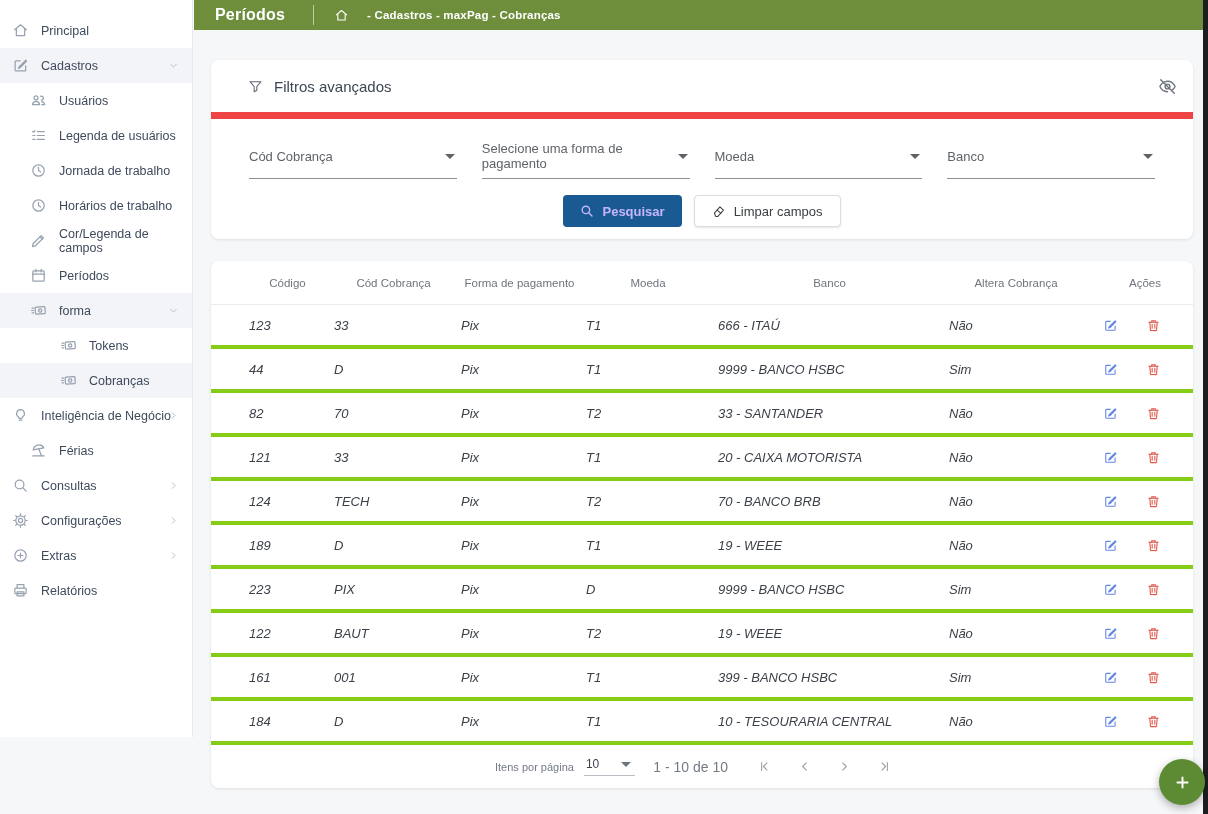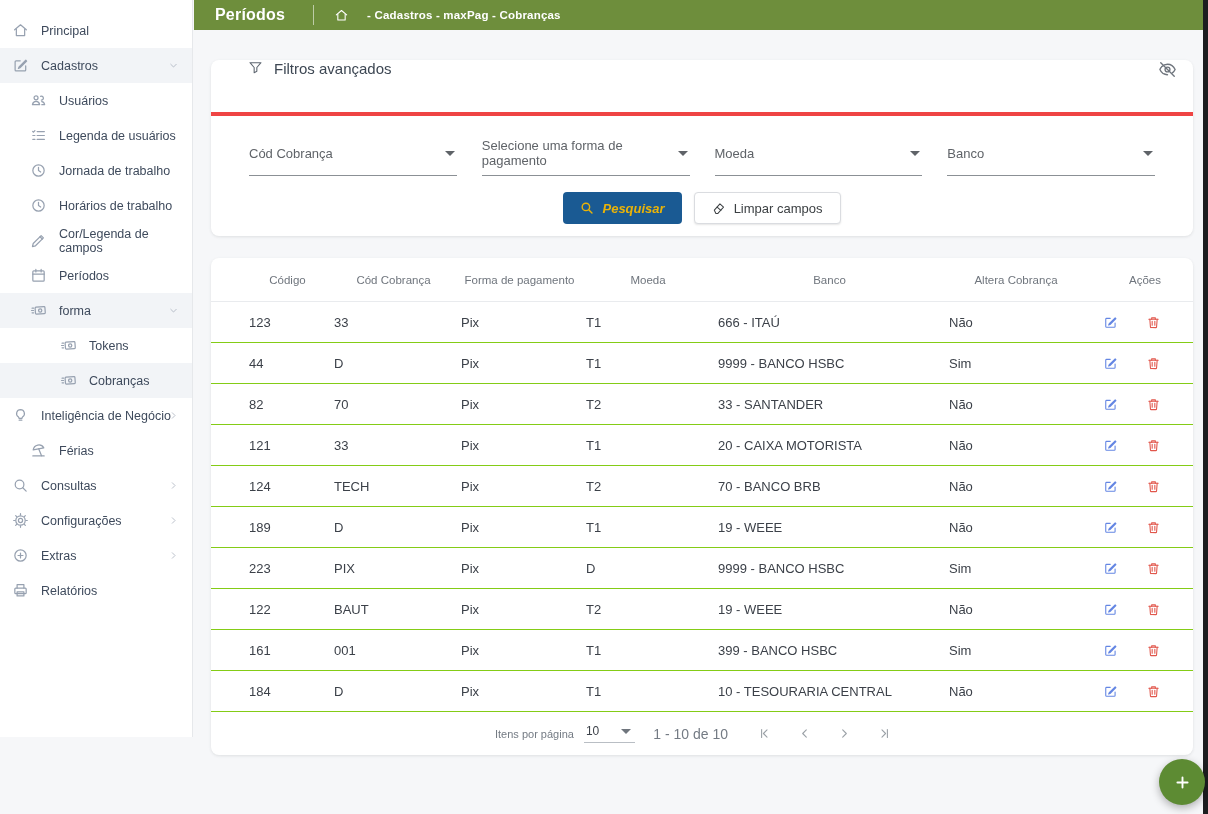--- a/index.html
+++ b/index.html
@@ -33,46 +33,46 @@
   .sb-item .ico{width:17px;height:17px;color:#97a1b0;margin-right:12px;flex:none;}
   .sb-item .ico svg{width:100%;height:100%;display:block;}
   .lvl1{padding-left:12px;}
   .lvl2{padding-left:30px;}
   .lvl3{padding-left:60px;}
   .hl{background:#f2f4f7;}
   .chev{position:absolute;right:13px;width:11px;height:11px;color:#a9b1bd;}
   .chev svg{width:100%;height:100%;display:block;}
   
   .filter-card{margin-top:30px;}
-  .filter-head{height:52px;display:flex;align-items:flex-start;border-bottom:4px solid #ef4444;padding:0 16px 0 37px;}
+  .filter-head{height:52px;display:flex;align-items:center;border-bottom:7px solid #ef4444;padding:0 16px 0 37px;}
   .funnel{width:15px;height:15px;color:#5f6771;margin-right:11px;}
   .funnel svg,.eye svg{width:100%;height:100%;display:block;}
   .filter-title{font-size:15px;color:#3d4753;font-weight:500;flex:1;}
   .eye{width:19px;height:19px;color:#6f757d;cursor:pointer;}
   .filter-fields{display:flex;gap:25px;padding:22px 38px 0 38px;}
   .field{flex:1;border-bottom:1px solid #8b9095;padding-bottom:7px;display:flex;
     justify-content:space-between;align-items:center;cursor:pointer;}
   .field .lbl{font-size:13px;color:#5f6368;}
   .tri{width:0;height:0;border-left:5px solid transparent;border-right:5px solid transparent;
     border-top:5px solid #5f6368;margin-right:2px;}
   .filter-actions{display:flex;justify-content:center;gap:12px;margin-top:16px;padding-bottom:12px;}
   .btn{display:flex;align-items:center;gap:8px;height:32px;border-radius:4px;font-size:13px;
     padding:0 17px;cursor:pointer;border:none;font-family:inherit;}
   .btn .bico{width:14px;height:14px;}
   .btn .bico svg{width:100%;height:100%;display:block;}
-  .btn-search{background:var(--blue,#1a5a93);color:#eab308;font-weight:bold;font-style:italic;}
+  .btn-search{background:var(--blue,#1a5a93);color:#c4b5fd;font-weight:bold;}
   .btn-clear{background:#fff;color:#3c4043;border:1px solid #dadce0;box-shadow:0 1px 2px rgba(0,0,0,.10);}
   
   .table-card{margin-top:22px;}
   table{width:100%;border-collapse:collapse;table-layout:fixed;}
   thead th{font-weight:400;font-size:11.5px;color:#6f757d;text-align:center;
     height:43px;vertical-align:middle;padding:0 8px 0 0;}
   thead tr{border-bottom:1px solid #e9ebee;}
   tbody td{font-size:13px;color:#3c4149;height:40px;padding:0 8px 0 0;vertical-align:middle;}
-  tbody tr{border-bottom:1px solid #84cc16;}
+  tbody tr{border-bottom:4px solid #84cc16;font-style:italic;}
   th:first-child,td:first-child{padding-left:38px;}
   th.th-actions{padding-left:14px;}
   .acts{display:flex;align-items:center;gap:28px;padding-left:12px;}
   .act{width:15px;height:15px;cursor:pointer;background:none;border:none;padding:0;}
   .act svg{width:100%;height:100%;display:block;}
   .act-edit{color:var(--edit,#6486e3);}
   .act-del{color:var(--del,#e1564b);}
   
   .pagination{height:43px;display:flex;align-items:center;justify-content:center;
     padding-right:18px;color:#747b84;font-size:11px;}

